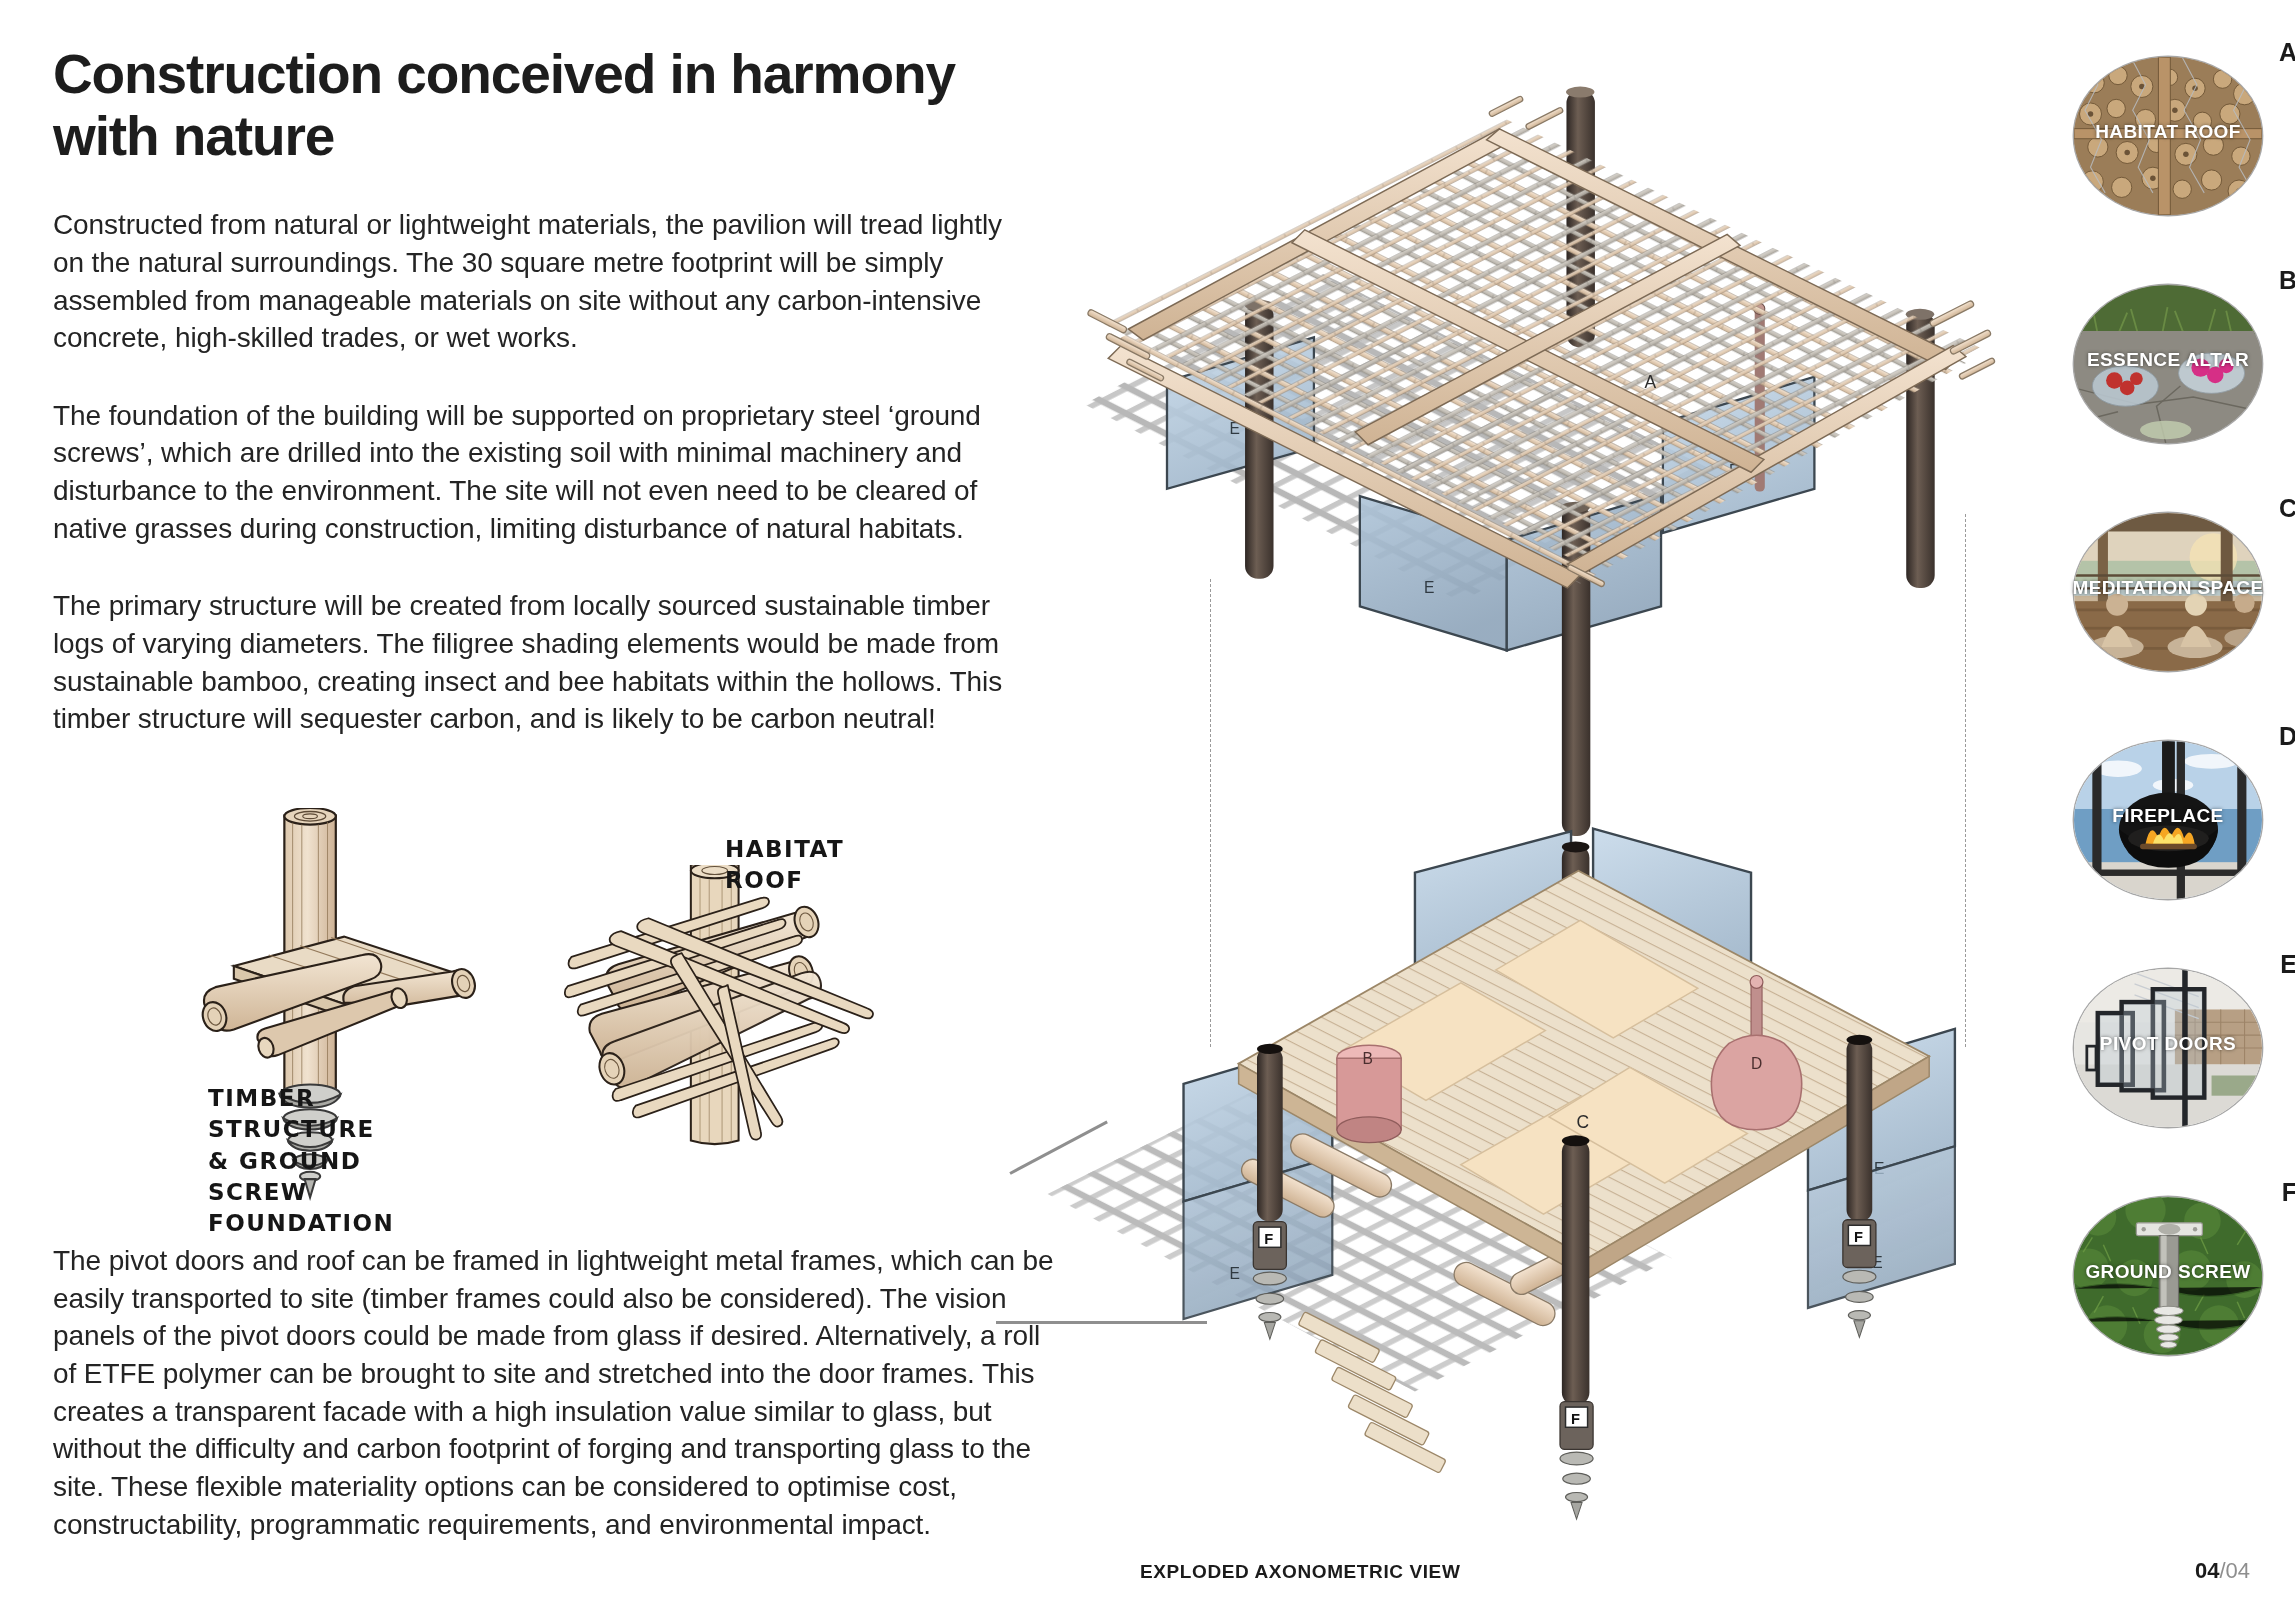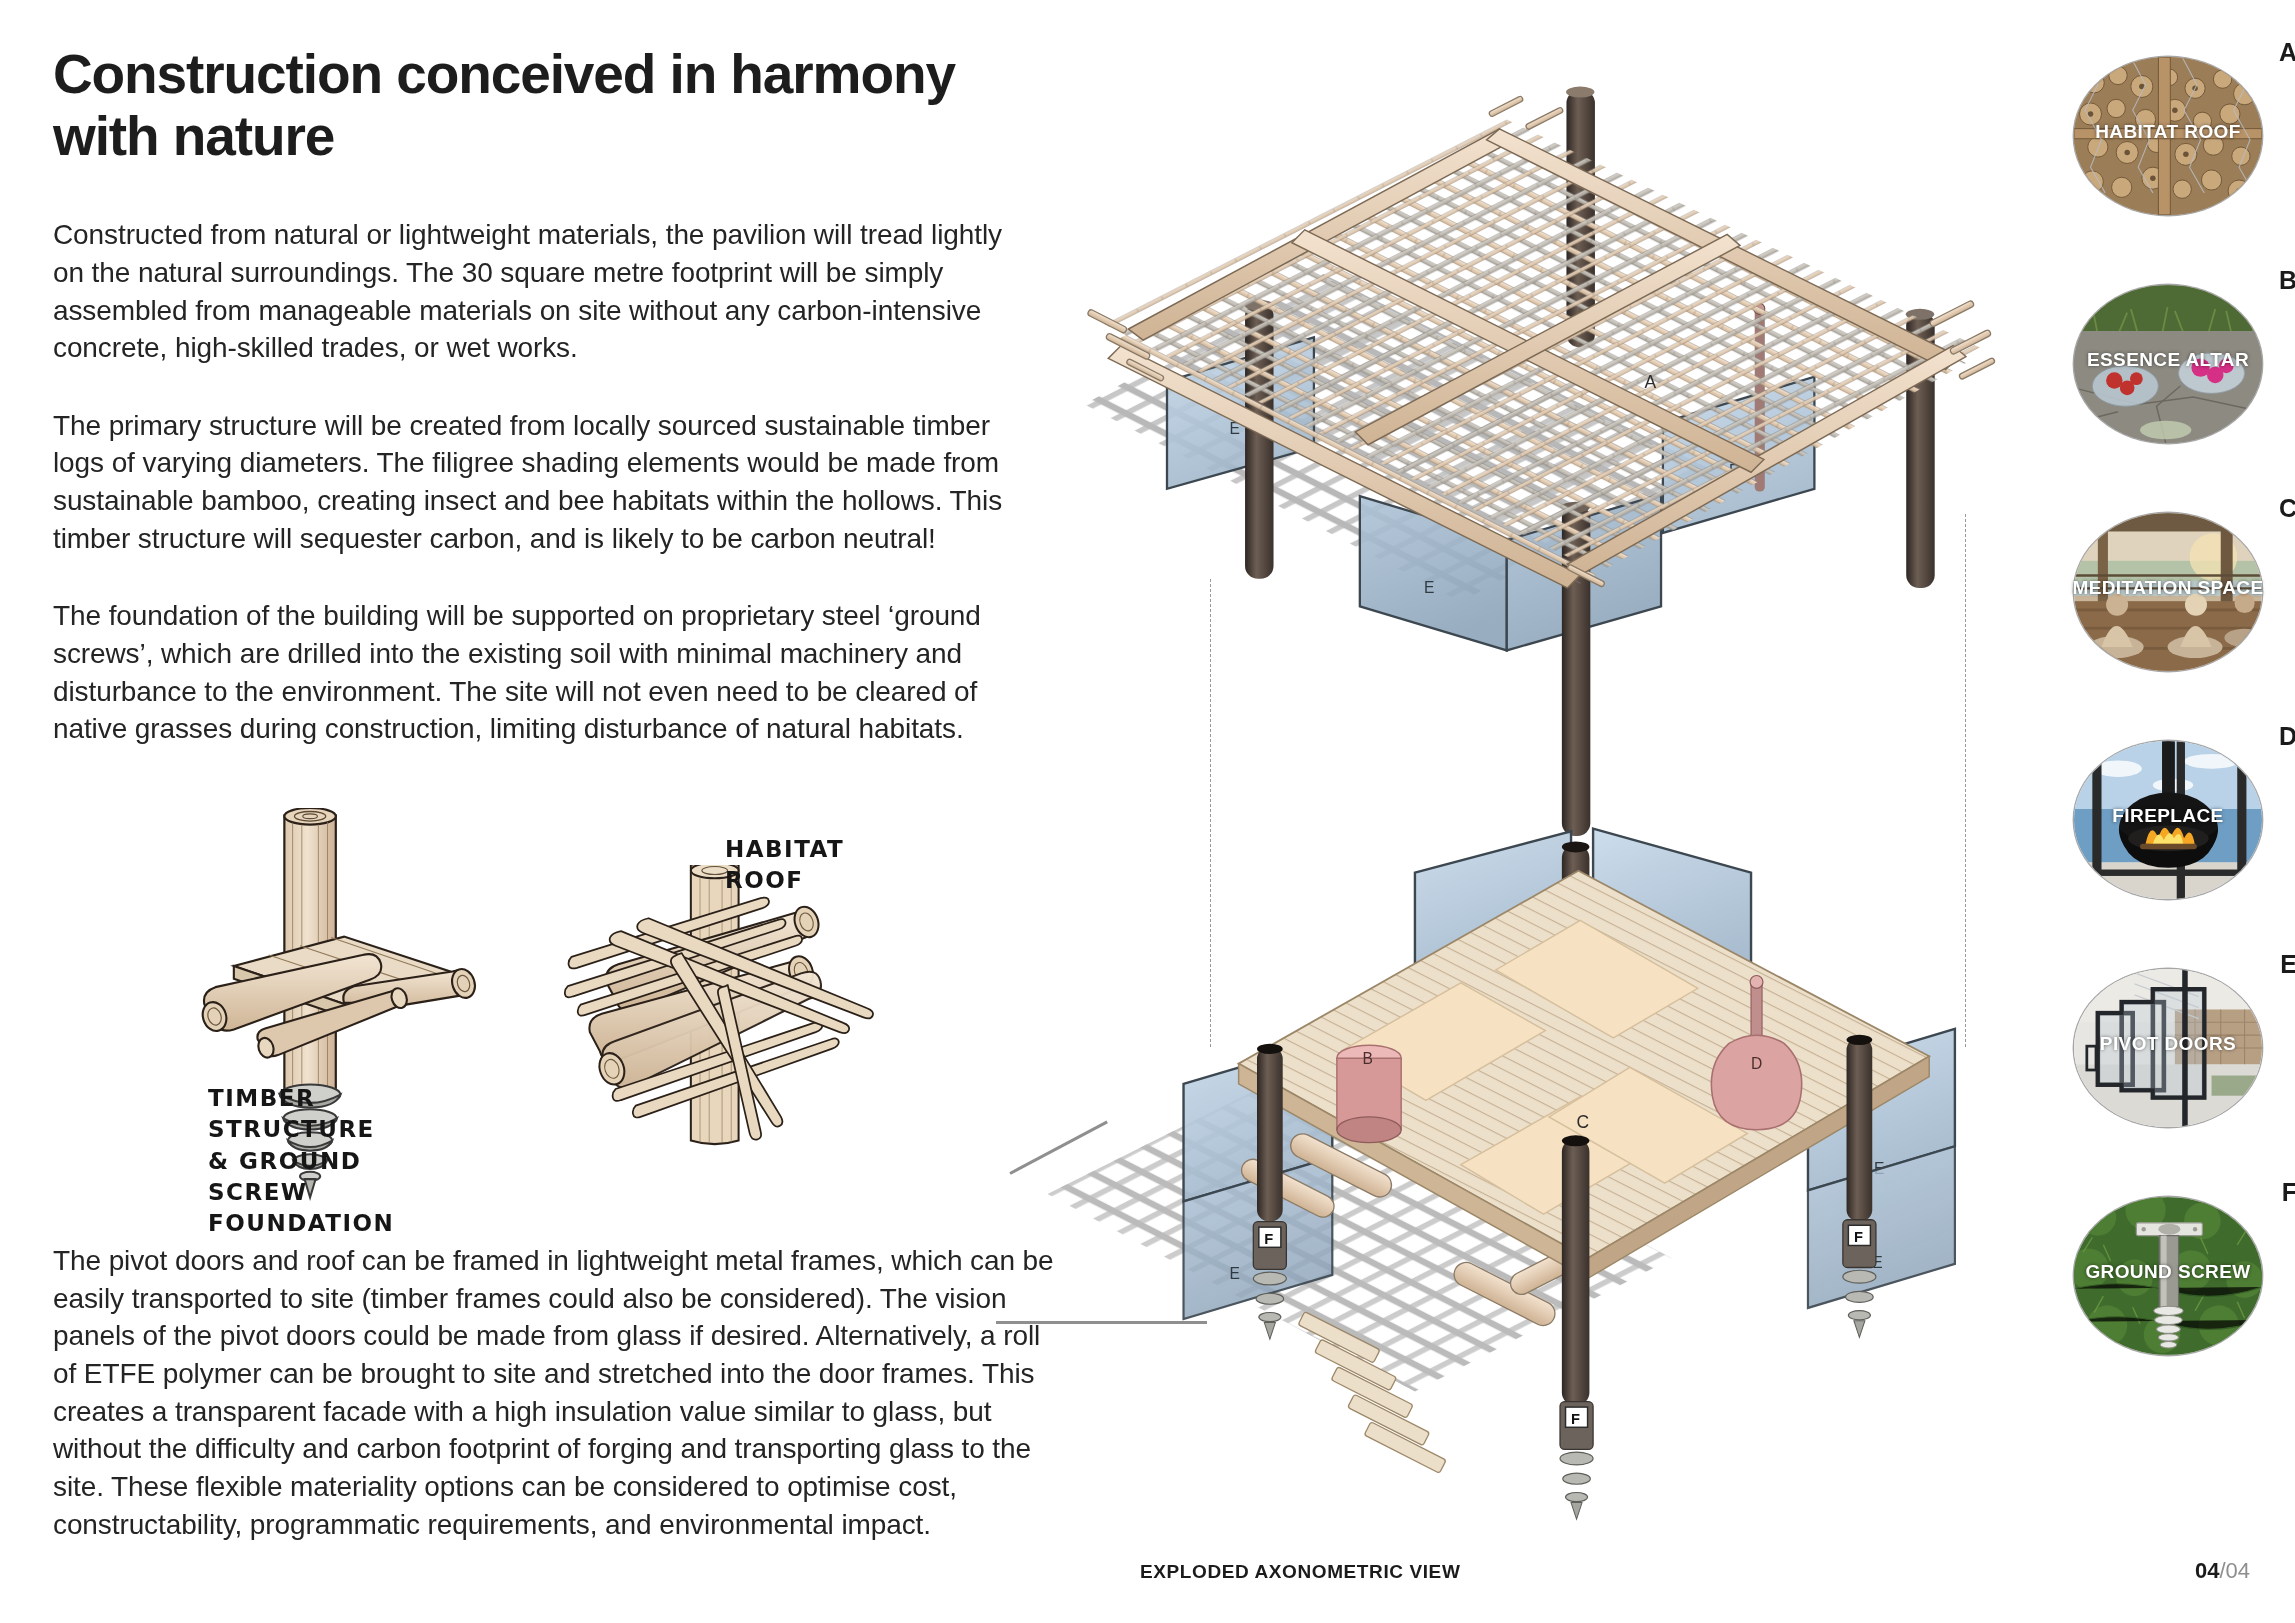--- a/index.html
+++ b/index.html
@@ -13,21 +13,21 @@
   .board { position: relative; width: 2060px; height: 1624px; background: #fff; }
 
   
   .left-col { position: absolute; left: 53px; top: 44px; width: 1019px; }
   .page-title {
     font-size: 55px; font-weight: 700; line-height: 1.12;
     color: #1d1d1d; letter-spacing: -1.1px; width: 983px;
   }
   .body-par {
     font-size: 28px; line-height: 1.345; color: #242424;
-    width: 987px; margin-top: 49px; letter-spacing: -0.1px;
+    width: 987px; margin-top: 39px; letter-spacing: -0.1px;
   }
   .par-gap { margin-top: 40px; }
 
   
   .sketch-area { position: absolute; left: 197px; top: 808px; width: 872px; height: 422px; }
 
   .hand-label {
     position: absolute; font-family: "DejaVu Sans", sans-serif;
     font-weight: 700; font-size: 23px; line-height: 1.36;
     color: #161616; letter-spacing: 1.5px;
@@ -88,22 +88,22 @@
   svg { display: block; }
 </style>
 </head>
 <body>
 
 <div class="board">
 
   <div class="left-col">
     <h1 class="page-title">Construction conceived in harmony with nature</h1>
     <p class="body-par">Constructed from natural or lightweight materials, the pavilion will tread lightly on the natural surroundings. The 30 square metre footprint will be simply assembled from manageable materials on site without any carbon-intensive concrete, high-skilled trades, or wet works.</p>
+    <p class="body-par par-gap">The foundation of the building will be supported on proprietary steel ‘ground screws’, which are drilled into the existing soil with minimal machinery and disturbance to the environment. The site will not even need to be cleared of native grasses during construction, limiting disturbance of natural habitats.</p>
     <p class="body-par par-gap">The primary structure will be created from locally sourced sustainable timber logs of varying diameters. The filigree shading elements would be made from sustainable bamboo, creating insect and bee habitats within the hollows. This timber structure will sequester carbon, and is likely to be carbon neutral!</p>
-    <p class="body-par par-gap">The foundation of the building will be supported on proprietary steel ‘ground screws’, which are drilled into the existing soil with minimal machinery and disturbance to the environment. The site will not even need to be cleared of native grasses during construction, limiting disturbance of natural habitats.</p>
   </div>
 
   <div class="sketch-area">
 
     <svg width="386" height="395" viewBox="0 0 420 430" style="position:absolute;left:0;top:0">
       <defs>
         <linearGradient id="logA" x1="0" y1="0" x2="1" y2="0">
           <stop offset="0" stop-color="#ddc8ad"></stop>
             <stop offset=".45" stop-color="#f0e2cf"></stop>
           <stop offset="1" stop-color="#cdb295"></stop>

